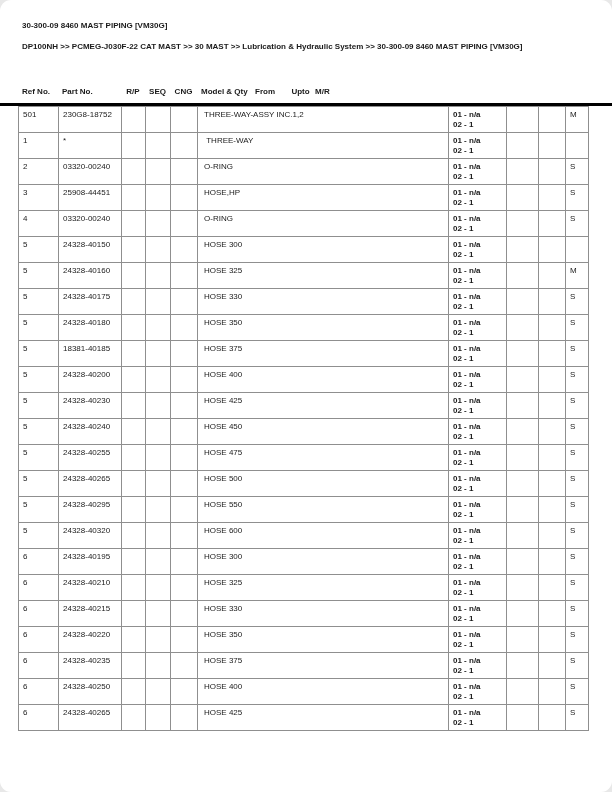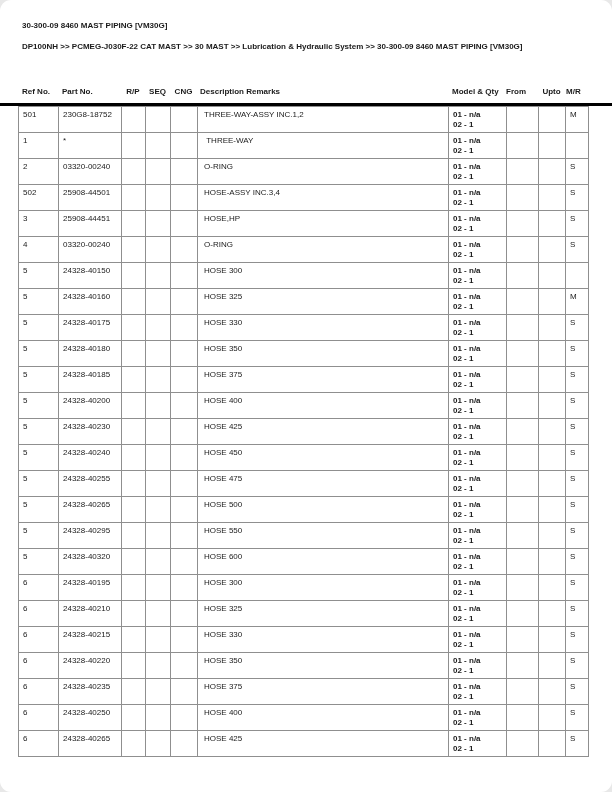--- a/index.html
+++ b/index.html
@@ -74,21 +74,20 @@
 <div class="page">
   <div class="title">30-300-09 8460 MAST PIPING [VM30G]</div>
   <div class="breadcrumb">DP100NH &gt;&gt; PCMEG-J030F-22 CAT MAST &gt;&gt; 30 MAST &gt;&gt; Lubrication &amp; Hydraulic System &gt;&gt; 30-300-09 8460 MAST PIPING [VM30G]</div>
 
   <div class="colheads">
     <span class="ch c0">Ref No.</span>
     <span class="ch c1">Part No.</span>
     <span class="ch c2">R/P</span>
     <span class="ch c3">SEQ</span>
     <span class="ch c4">CNG</span>
-    <span class="ch c5">Description Remarks</span>
     <span class="ch c6">Model &amp; Qty</span>
     <span class="ch c7">From</span>
     <span class="ch c8">Upto</span>
     <span class="ch c9">M/R</span>
   </div>
 
   <div class="thick-rule"></div>
 
   <table class="parts">
     <colgroup>
@@ -137,33 +136,20 @@
           <td></td>
           <td></td>
           <td class="desc">O-RING</td>
           <td class="model">01 - n/a
 02 - 1</td>
           <td></td>
           <td></td>
           <td>S</td>
         </tr>
         <tr>
-          <td>502</td>
-          <td>25908-44501</td>
-          <td></td>
-          <td></td>
-          <td></td>
-          <td class="desc">HOSE-ASSY INC.3,4</td>
-          <td class="model">01 - n/a
-02 - 1</td>
-          <td></td>
-          <td></td>
-          <td>S</td>
-        </tr>
-        <tr>
           <td>3</td>
           <td>25908-44451</td>
           <td></td>
           <td></td>
           <td></td>
           <td class="desc">HOSE,HP</td>
           <td class="model">01 - n/a
 02 - 1</td>
           <td></td>
           <td></td>
@@ -229,21 +215,21 @@
           <td></td>
           <td class="desc">HOSE 350</td>
           <td class="model">01 - n/a
 02 - 1</td>
           <td></td>
           <td></td>
           <td>S</td>
         </tr>
         <tr>
           <td>5</td>
-          <td>24328-40185</td>
+          <td>18381-40185</td>
           <td></td>
           <td></td>
           <td></td>
           <td class="desc">HOSE 375</td>
           <td class="model">01 - n/a
 02 - 1</td>
           <td></td>
           <td></td>
           <td>S</td>
         </tr>

